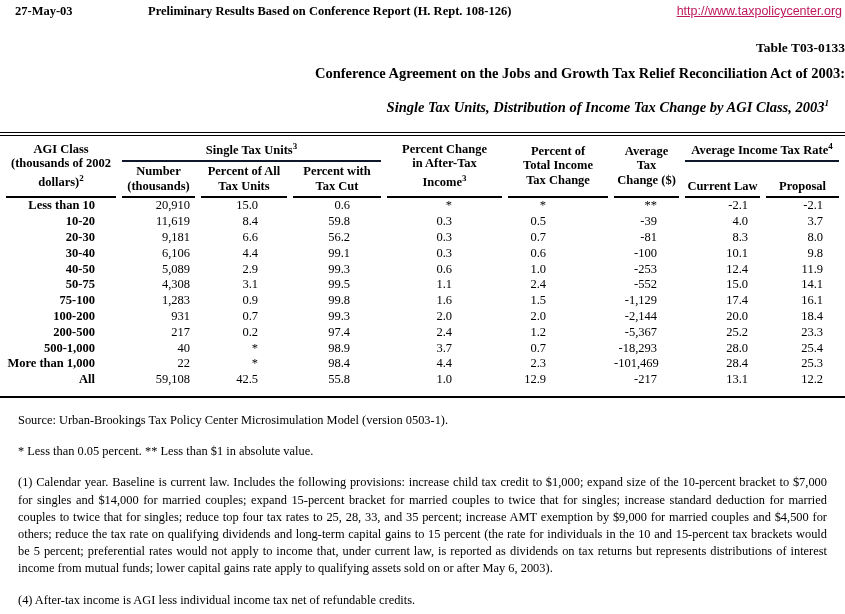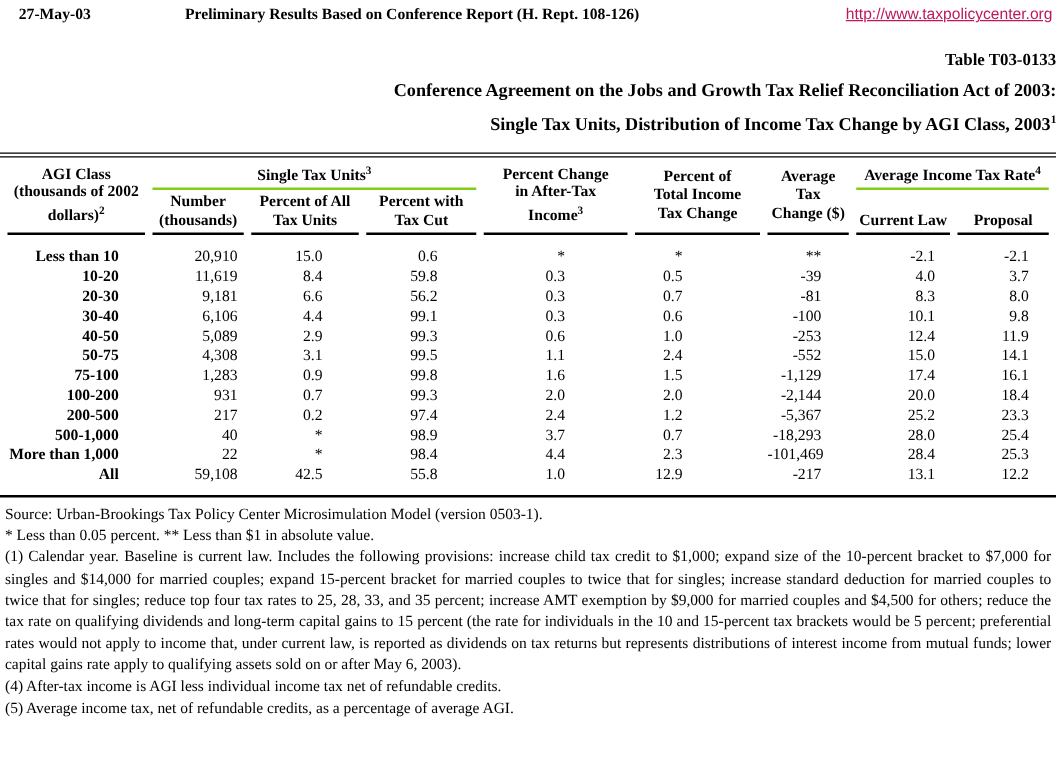--- a/index.html
+++ b/index.html
@@ -13,55 +13,55 @@
   .topbar .date { width:133px; padding-left:5px; font-weight:bold; font-size:12.5px; }
   .topbar .report-title { flex:1; font-weight:bold; font-size:12.5px; }
   .topbar .site-link {
     padding-right:3px; font-family:"Liberation Sans", sans-serif;
     font-size:12.5px; color:#be185d; text-decoration:underline;
   }
   
   .titleblock { text-align:right; margin-top:14px; }
   .titleblock .t1 { font-weight:bold; font-size:13.5px; margin:0 0 9px 0; }
   .titleblock .t2 { font-weight:bold; font-size:14.5px; margin:0 0 8px 0; }
-  .titleblock .t3 { font-weight:bold; font-size:14.5px; margin:0; }
+  .titleblock .t3 { font-weight:bold; font-size:14.5px; margin:16px;font-style:italic; }
   sup { font-size:9px; font-weight:bold; }
   
   table.data {
     width:845px; margin-top:13px; table-layout:fixed;
     border-collapse:separate; border-spacing:6px 0;
     border-top:4px double #000; border-bottom:2px solid #000;
     font-size:12.5px;
   }
   col.c1{width:110px;} col.c2{width:73px;} col.c3{width:86px;}
   col.c4{width:88px;} col.c5{width:115px;} col.c6{width:100px;}
   col.c7{width:65px;} col.c8{width:75px;} col.c9{width:73px;}
   thead th {
     font-weight:bold; text-align:center; white-space:pre-line;
     line-height:14.5px; padding:2px 0 3px 0;
   }
   thead th.span2 { vertical-align:middle; border-bottom:2px solid #000; }
-  thead th.group { vertical-align:top; border-bottom:2px solid #84cc16; padding-top:3px; }
+  thead th.group { vertical-align:top; border-bottom:2px solid #0f172a; padding-top:3px; }
   thead tr.sub th { vertical-align:bottom; border-bottom:2px solid #000;margin-left:24px; }
   tbody td { line-height:15.8px; text-align:right; padding:0; }
   tbody td.c1 { font-weight:bold; padding-right:21px; }
   tbody td.c2 { padding-right:5px; }
   tbody td.c3 { padding-right:29px; }
   tbody td.c4 { padding-right:31px; }
   tbody td.c5 { padding-right:50px; }
   tbody td.c6 { padding-right:62px; }
   tbody td.c7 { padding-right:22px; }
   tbody td.c8 { padding-right:12px; }
   tbody td.c9 { padding-right:16px; }
-  tbody tr:first-child td { padding-top:10px; }
+  tbody tr:first-child td { }
   tbody tr:last-child td { padding-bottom:8px; }
   
   .footnotes { margin-top:5px; padding:0 4px 0 4px; }
   .footnotes p {
-    margin:0; font-size:12.4px; line-height:17.2px; text-align:justify;
+    margin:14px; font-size:12.4px; line-height:17.2px; text-align:justify;
   }
 </style>
 </head>
 <body>
 
 <div class="topbar">
   <div class="date">27-May-03</div>
   <div class="report-title">Preliminary Results Based on Conference Report (H. Rept. 108-126)</div>
   <a class="site-link" href="#">http://www.taxpolicycenter.org</a>
 </div>

